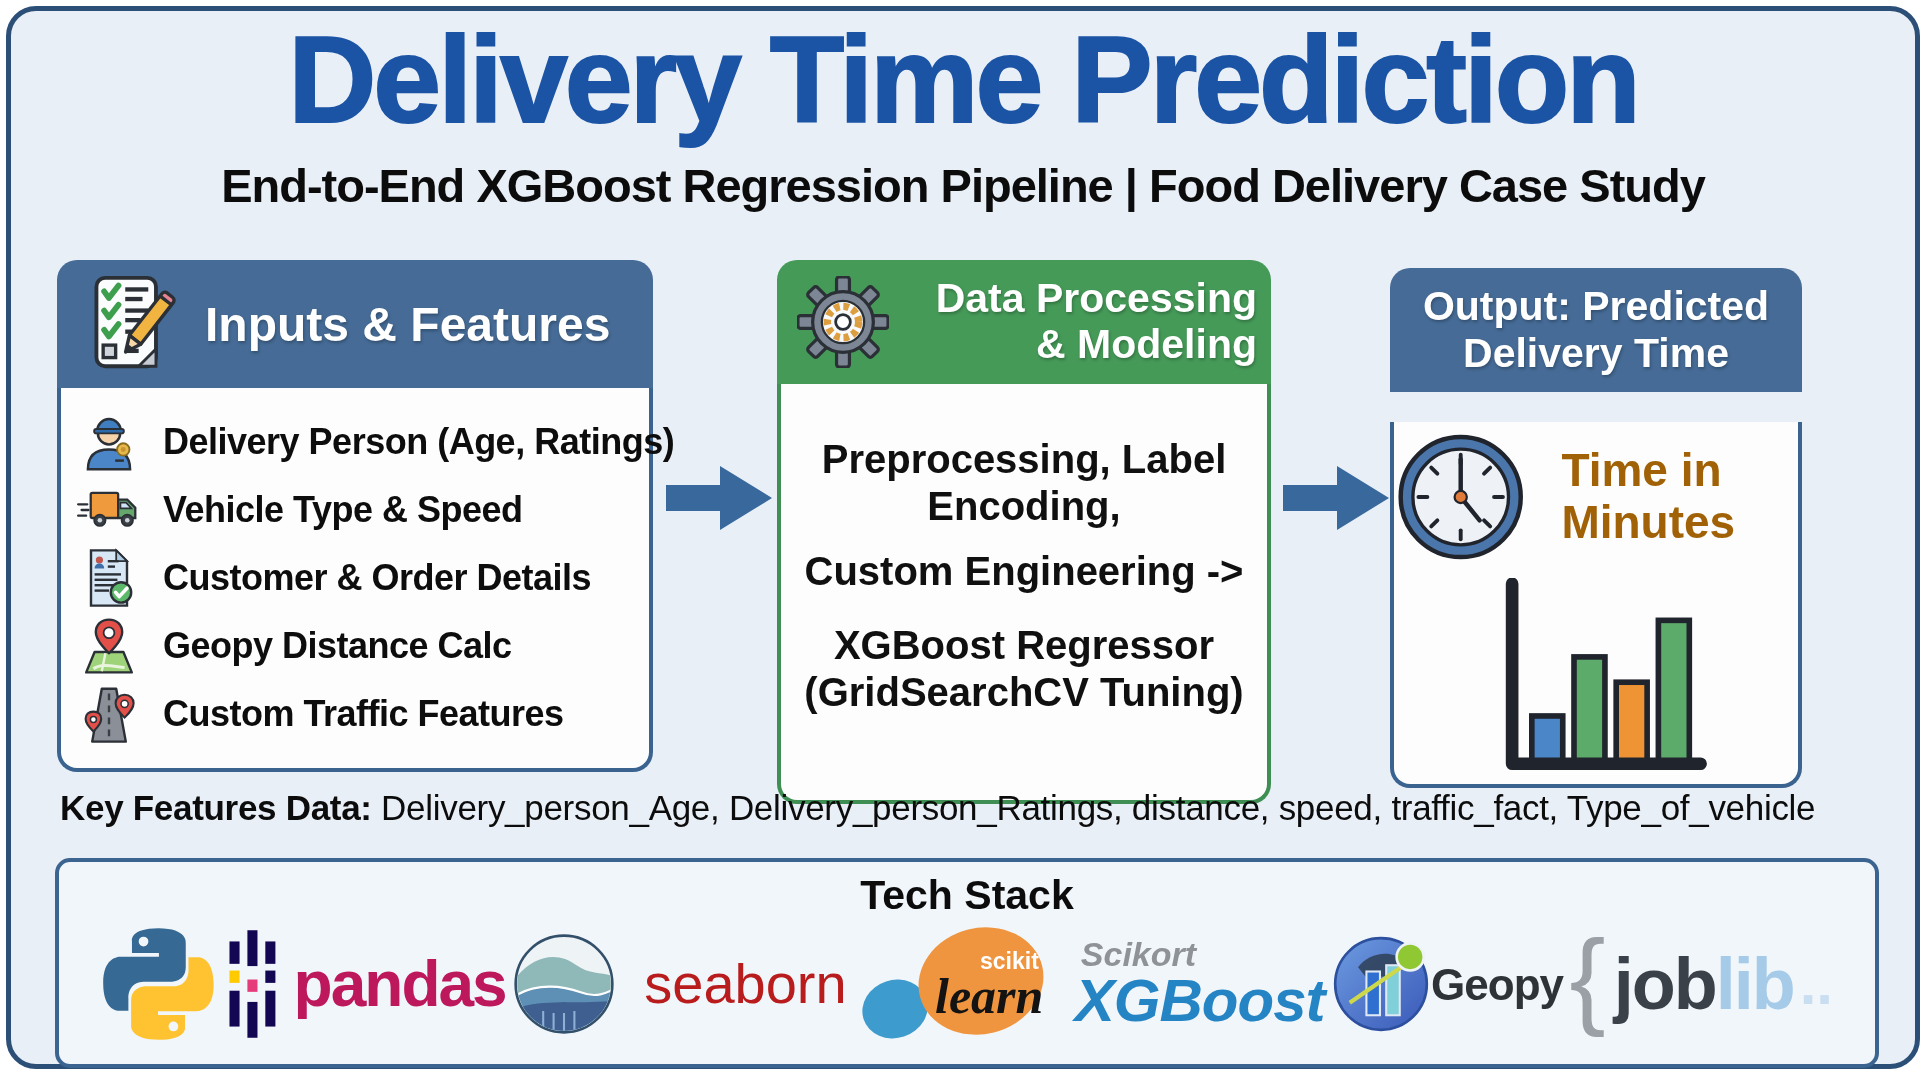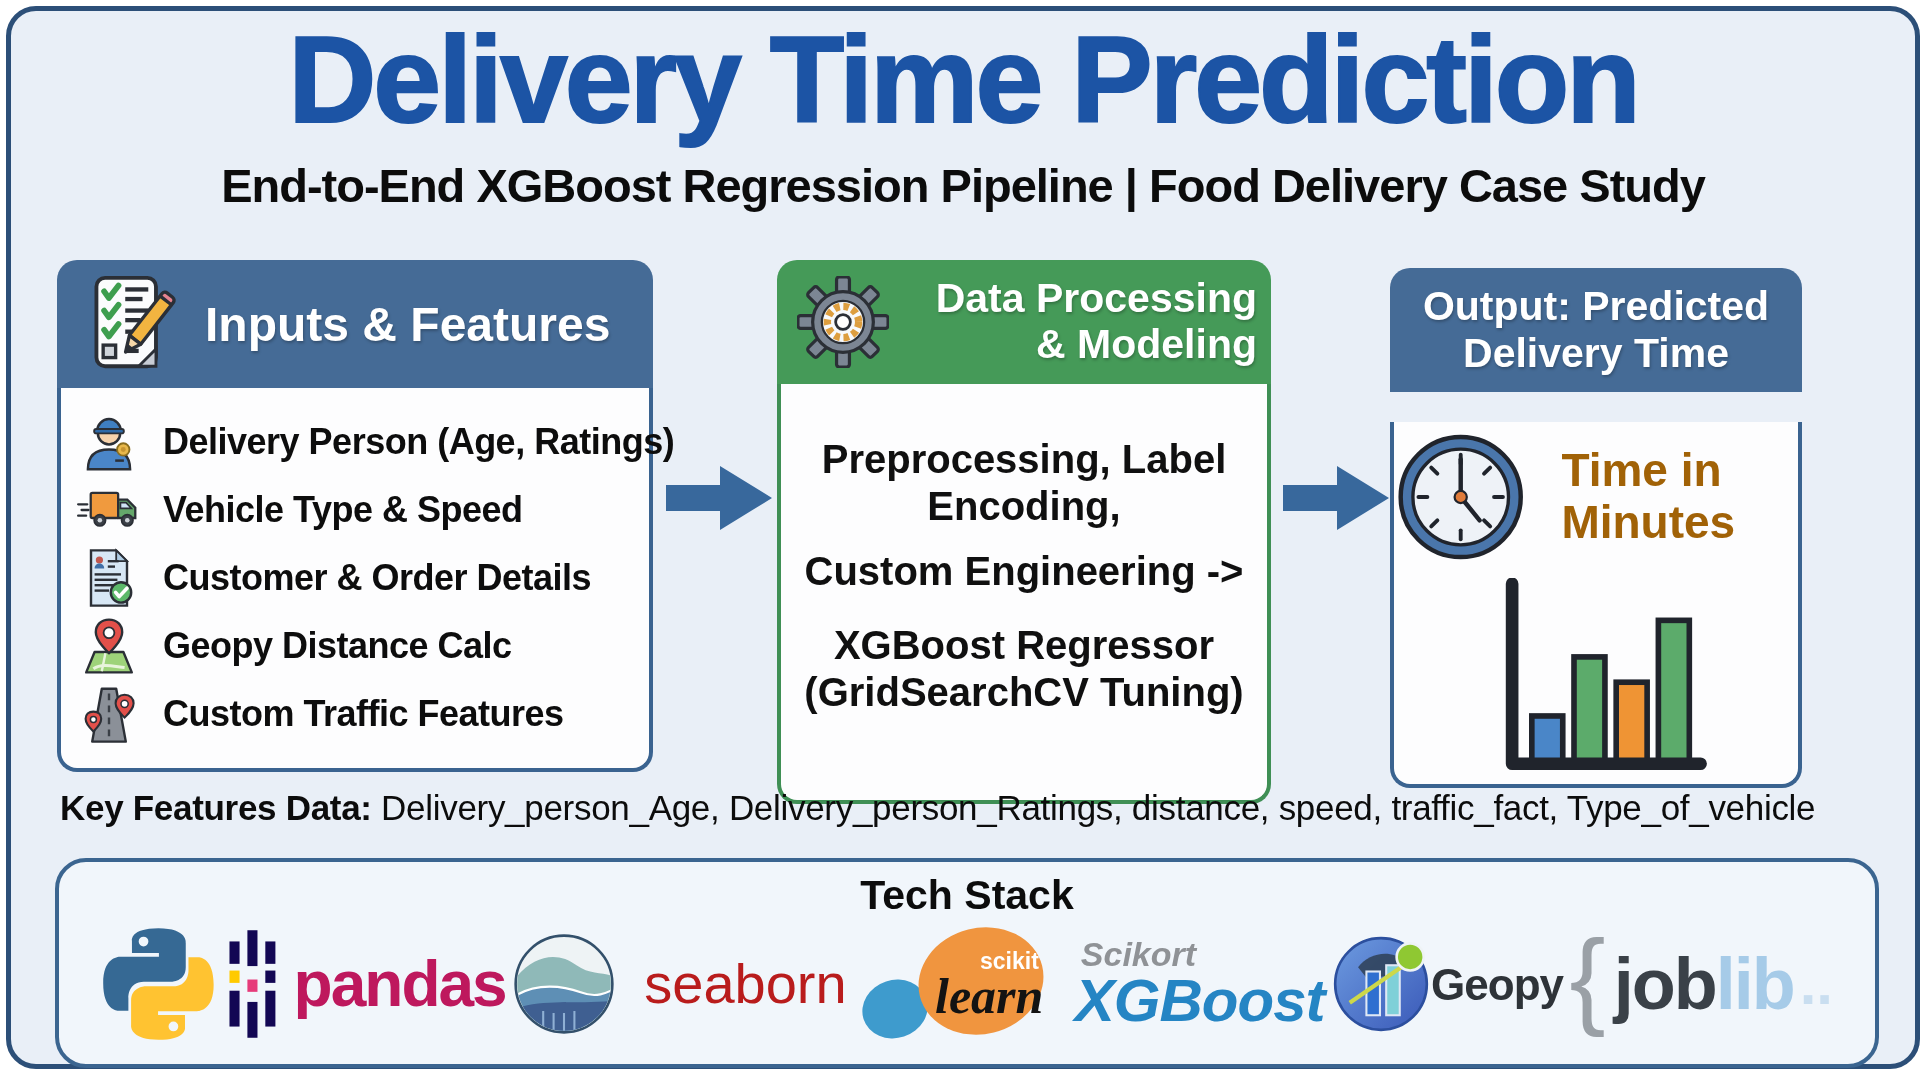--- a/index.html
+++ b/index.html
@@ -57,21 +57,21 @@
   .chart-wrap{display:flex;justify-content:center;margin-top:6px;}
   
   .key-features{
     position:absolute;left:60px;top:788px;width:1820px;
     font-size:35px;color:#0c0c0c;letter-spacing:-0.3px;white-space:nowrap;
   }
   .key-features .kf-label{font-weight:bold;}
   
   .tech-box{
     position:absolute;left:55px;top:858px;width:1816px;height:202px;
-    border:4px solid #3b6590;border-radius:31px;background:#f1f6fb;
+    border:4px solid #3b6590;border-radius:15px;background:#f1f6fb;
   }
   .tech-title{text-align:center;font-size:41px;font-weight:bold;color:#0c0c0c;margin-top:10px;}
   .logo-row{display:flex;align-items:center;justify-content:space-between;padding:2px 42px 0 42px;}
   .logo{display:flex;align-items:center;}
   .pandas-text{font-size:64px;font-weight:bold;color:#be185d;letter-spacing:-2px;margin-left:12px;}
   .seaborn-text{font-size:56px;color:#b91c1c;letter-spacing:0px;margin-left:28px;}
   .xgb{display:flex;flex-direction:column;align-items:flex-start;line-height:1;}
   .xgb-top{font-size:34px;font-weight:bold;font-style:italic;color:#8f9296;margin-left:6px;}
   .xgb-main{font-size:60px;font-weight:bold;font-style:italic;color:#2585c4;letter-spacing:-1px;}
   .geopy{display:flex;align-items:center;line-height:1;}

